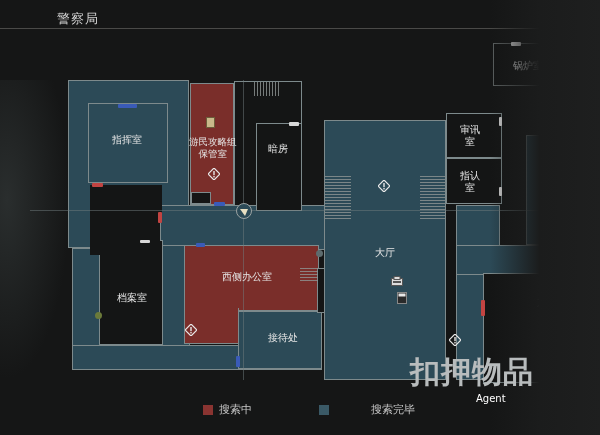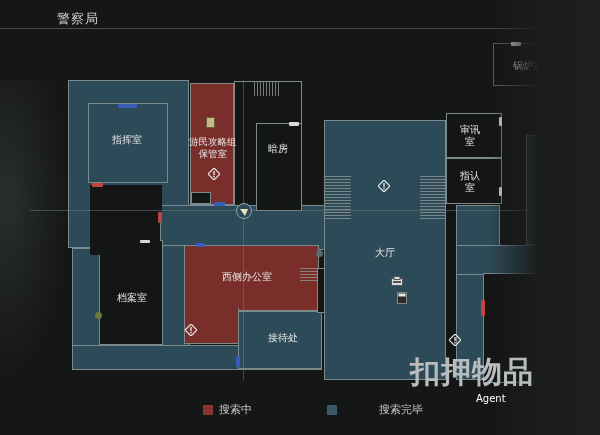--- a/index.html
+++ b/index.html
@@ -188,19 +188,19 @@
   <div class="item-icon" style="left:95px;top:312px;width:7px;height:7px;border-radius:50%;background:#6b7a3a;"></div>
   <div class="item-icon" style="left:316px;top:250px;width:7px;height:7px;border-radius:50%;background:#5d6b6e;"></div>
 </div>
 
 <div class="vignette-right"></div>
 
 <div class="legend" style="left:203px;font-family:Liberation Serif, serif;">
   <div class="swatch" style="background:#8a3431;"></div>
   <span>搜索中</span>
 </div>
-<div class="legend" style="left:327px;gap:42px;">
+<div class="legend" style="left:319px;gap:42px;">
   <div class="swatch" style="background:#3a5966;"></div>
   <span>搜索完毕</span>
 </div>
 
 <div class="watermark">扣押物品</div>
 <div class="watermark-sub">Agent</div>
 
 </body></html>

